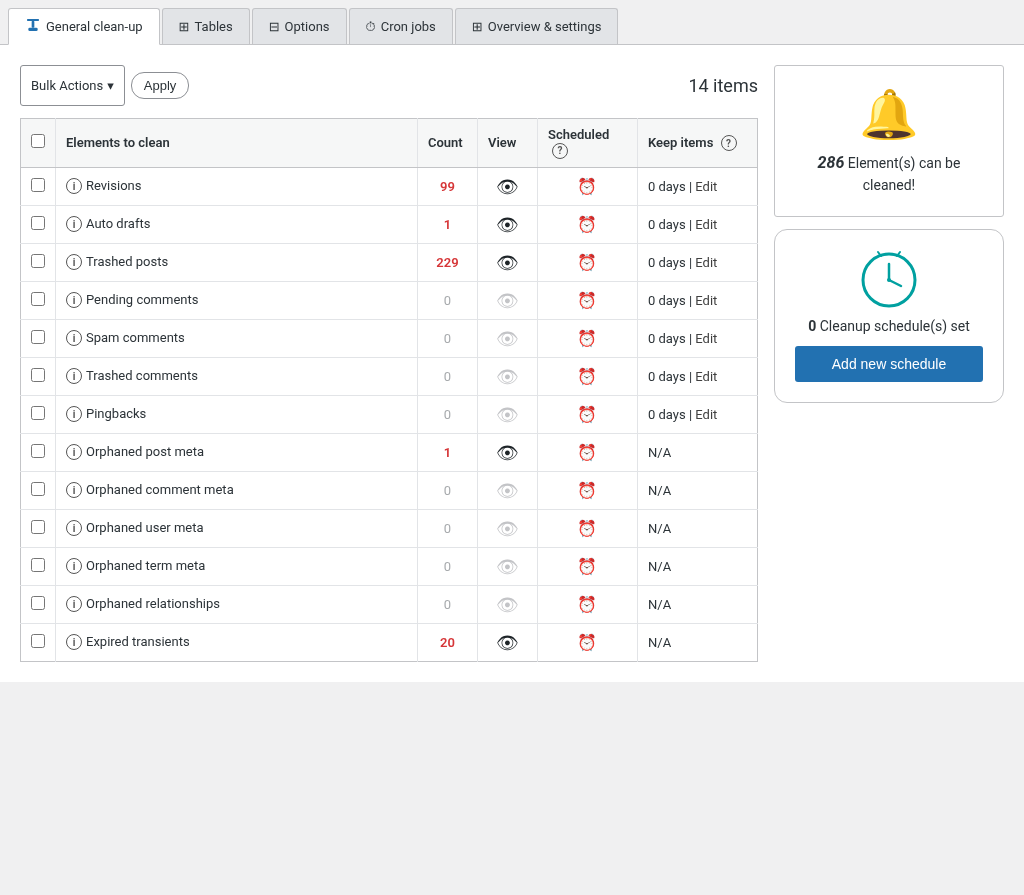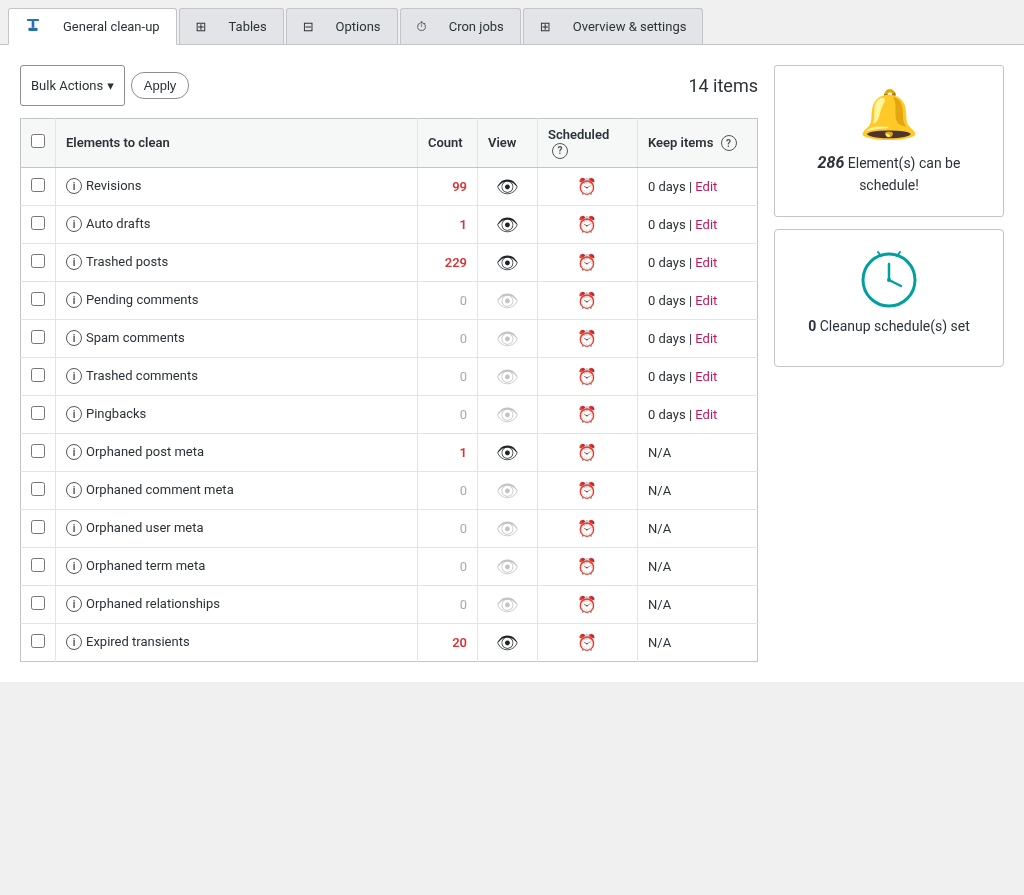--- a/index.html
+++ b/index.html
@@ -2,21 +2,21 @@
 <html><head>
   <meta charset="utf-8">
   <style>
     * { box-sizing: border-box; margin: 0; padding: 0; }
     body { font-family: -apple-system, BlinkMacSystemFont, "Segoe UI", Roboto, sans-serif; font-size: 13px; background: #f0f0f1; color: #2c3338; }
 
     .app-wrapper { width: 1024px; min-height: 895px; background: #f0f0f1; }
 
     
     .tabs-bar { display: flex; background: #f0f0f1; padding-top: 8px; padding-left: 8px; border-bottom: 1px solid #c3c4c7; }
-    .tab { display: flex; align-items: center; gap: 22px; padding: 8px 16px; font-size: 13px; cursor: pointer; border: 1px solid #c3c4c7; border-bottom: none; background: #e2e4e7; color: #2c3338; margin-right: 2px; border-radius: 3px 3px 0 0; }
+    .tab { display: flex; align-items: center; gap: 5px; padding: 8px 16px; font-size: 13px; cursor: pointer; border: 1px solid #c3c4c7; border-bottom: none; background: #e2e4e7; color: #2c3338; margin-right: 2px; border-radius: 3px 3px 0 0; }
     .tab.active { background: #fff; border-bottom: 1px solid #fff; margin-bottom: -1px; z-index: 1; }
 
     
     .content-area { background: #fff; padding: 20px; margin: 0; display: flex; gap: 16px; }
     .main-panel { flex: 1; }
     .side-panel { width: 230px; flex-shrink: 0; }
 
     
     .toolbar { display: flex; align-items: center; justify-content: space-between; margin-bottom: 12px; }
     .toolbar-left { display: flex; align-items: center; gap: 6px; }
@@ -27,47 +27,47 @@
     
     .clean-table { width: 100%; border-collapse: collapse; border: 1px solid #c3c4c7; }
     .clean-table th { background: #f6f7f7; padding: 8px 10px; text-align: left; font-weight: 600; font-size: 13px; border-bottom: 1px solid #c3c4c7; border-right: 1px solid #e2e4e7; }
     .clean-table th:last-child { border-right: none; }
     .clean-table td { padding: 8px 10px; border-bottom: 1px solid #e2e4e7; border-right: 1px solid #e2e4e7; vertical-align: middle; }
     .clean-table td:last-child { border-right: none; }
     .clean-table tr:last-child td { border-bottom: none; }
 
     .col-checkbox { width: 30px; text-align: center; }
     .col-element { }
-    .col-count { width: 60px; text-align: right; }
+    .col-count { width: 60px; text-align: center; }
     .col-view { width: 60px; text-align: center; }
     .col-scheduled { width: 100px; text-align: center; }
     .col-keep { width: 120px; text-align: left; }
 
     .info-icon { display: inline-flex; align-items: center; justify-content: center; width: 16px; height: 16px; border: 1.5px solid #555; border-radius: 50%; font-size: 10px; font-weight: bold; color: #555; margin-right: 4px; cursor: pointer; }
 
     .count-red { color: #d63638; font-weight: 600; }
     .count-zero { color: #a7aaad; }
 
     .eye-icon-active { font-size: 18px; color: #1d2327; cursor: pointer; }
     .eye-icon-inactive { font-size: 18px; color: #c3c4c7; cursor: pointer; }
 
     .clock-icon-sm { font-size: 16px; color: #c3c4c7; }
 
     .keep-cell { color: #2c3338; }
-    .edit-link { color: #be185d; text-decoration: none; cursor: pointer; }
+    .edit-link { color: #404040; text-decoration: none; cursor: pointer; }
 
     .help-icon { display: inline-flex; align-items: center; justify-content: center; width: 16px; height: 16px; border: 1.5px solid #555; border-radius: 50%; font-size: 10px; font-weight: bold; color: #555; margin-left: 4px; cursor: pointer; }
 
     
     .side-card { border: 1px solid #c3c4c7; border-radius: 3px; padding: 20px; text-align: center; margin-bottom: 12px; background: #fff; }
     .bell-icon { font-size: 48px; margin-bottom: 8px; display: block; }
     .elements-count-text { font-size: 14px; color: #2c3338; line-height: 1.5; }
     .elements-count-text strong { font-size: 16px; font-weight: 700; font-style: italic; }
 
-    .schedule-card { border: 1px solid #c3c4c7; border-radius: 4px; padding: 20px; text-align: center; background: #fff; }
+    .schedule-card { border: 1px solid #c3c4c7; border-radius: 13px; padding: 20px; text-align: center; background: #fff; }
     .schedule-text { font-size: 14px; color: #2c3338; margin-bottom: 12px; }
     .schedule-text strong { font-weight: 700; }
     .add-schedule-btn { display: block; width: 100%; padding: 10px; background: #2271b1; color: #fff; border: none; border-radius: 3px; font-size: 14px; cursor: pointer; font-weight: 500; }
 
     
     input[type="checkbox"] { width: 14px; height: 14px; cursor: pointer; }
 
     
     .clock-svg { margin: 0 auto 8px; display: block; }
   </style>
@@ -253,34 +253,35 @@
           </tbody>
       </table>
     </div>
 
     <div class="side-panel">
 
       <div class="side-card">
         <span class="bell-icon">🔔</span>
         <div class="elements-count-text">
           <strong>286</strong>
-          <span>Element(s) can be schedule!</span>
+          <span>Element(s) can be cleaned!</span>
         </div>
       </div>
 
       <div class="schedule-card">
 
         <svg class="clock-svg" width="60" height="60" viewBox="0 0 60 60" xmlns="http://www.w3.org/2000/svg">
           <circle cx="30" cy="30" r="26" fill="none" stroke="#00a0a0" stroke-width="3"></circle>
           <circle cx="30" cy="30" r="2" fill="#00a0a0"></circle>
           <line x1="30" y1="30" x2="30" y2="14" stroke="#00a0a0" stroke-width="2.5" stroke-linecap="round"></line>
           <line x1="30" y1="30" x2="42" y2="36" stroke="#00a0a0" stroke-width="2.5" stroke-linecap="round"></line>
           <line x1="22" y1="6" x2="19" y2="2" stroke="#00a0a0" stroke-width="2" stroke-linecap="round"></line>
           <line x1="38" y1="6" x2="41" y2="2" stroke="#00a0a0" stroke-width="2" stroke-linecap="round"></line>
         </svg>
         <div class="schedule-text">
           <strong>0</strong>
           <span>Cleanup schedule(s) set</span>
         </div>
+        <button class="add-schedule-btn">Add new schedule</button>
       </div>
     </div>
   </div>
 </div>
 
 </body></html>

